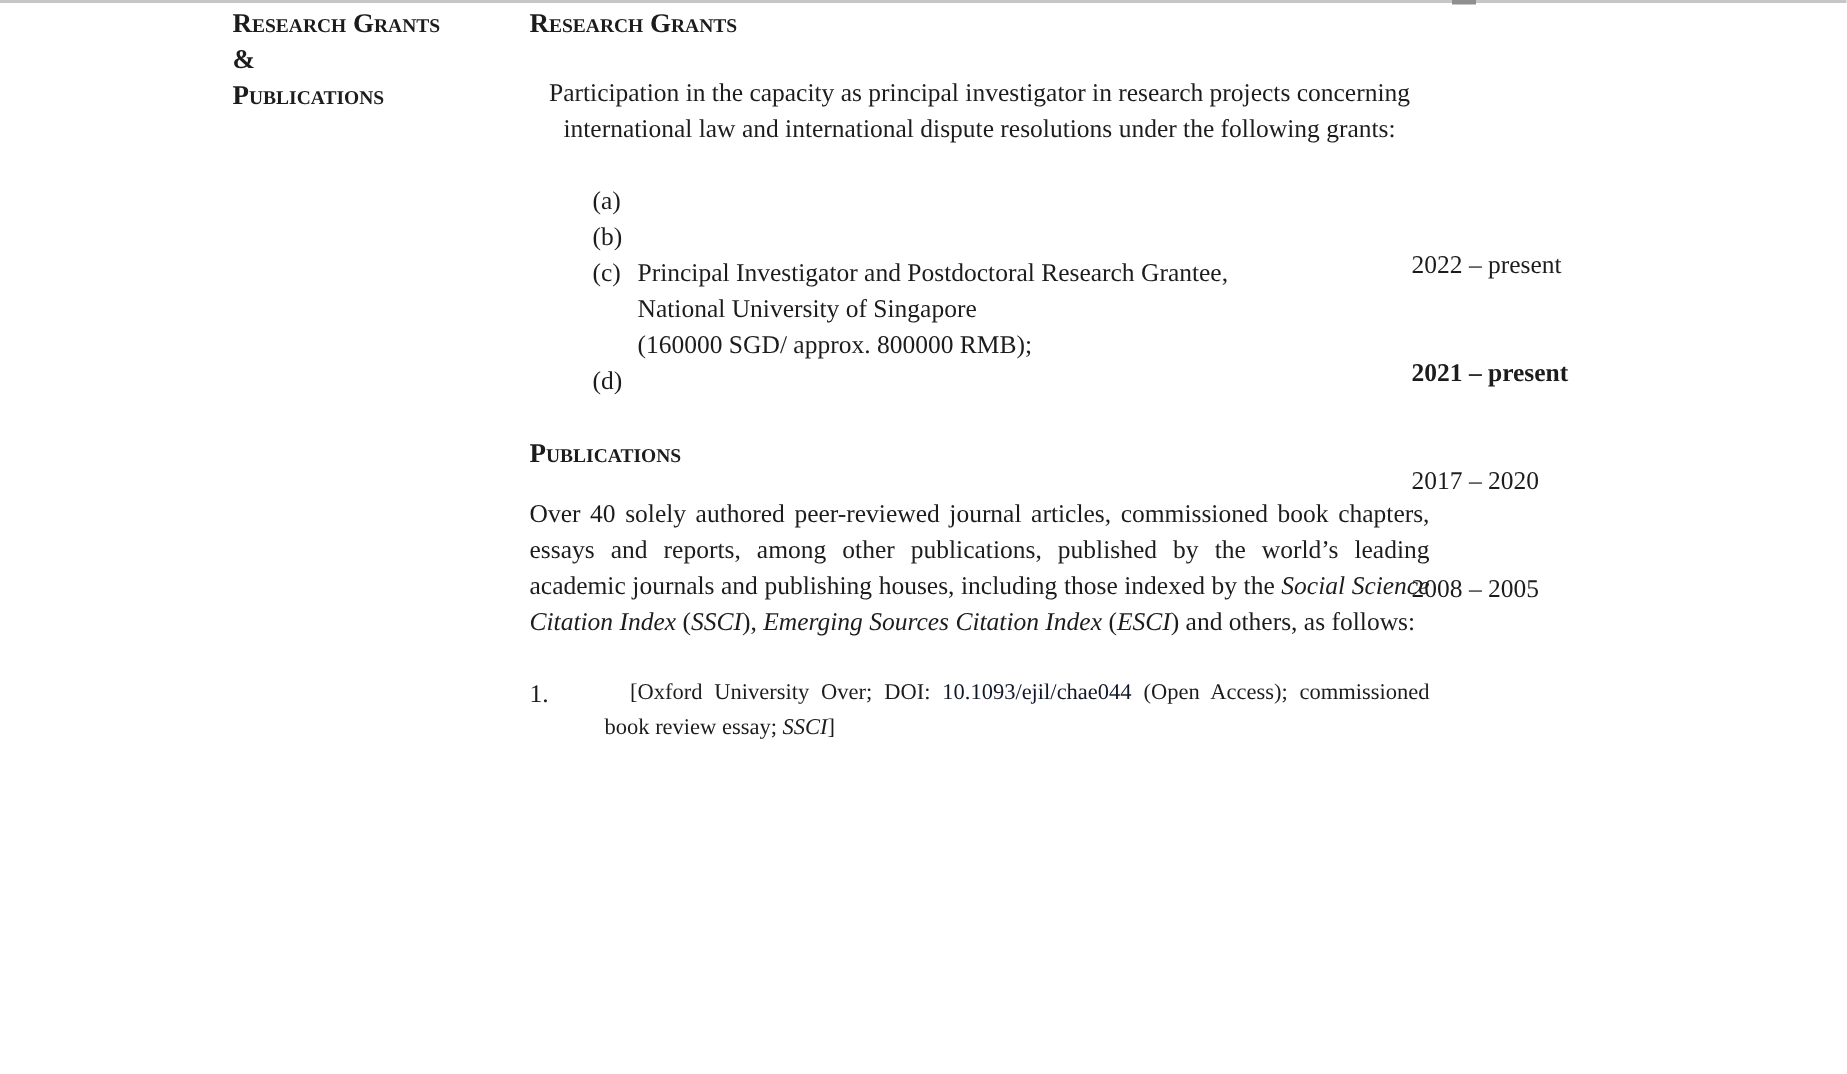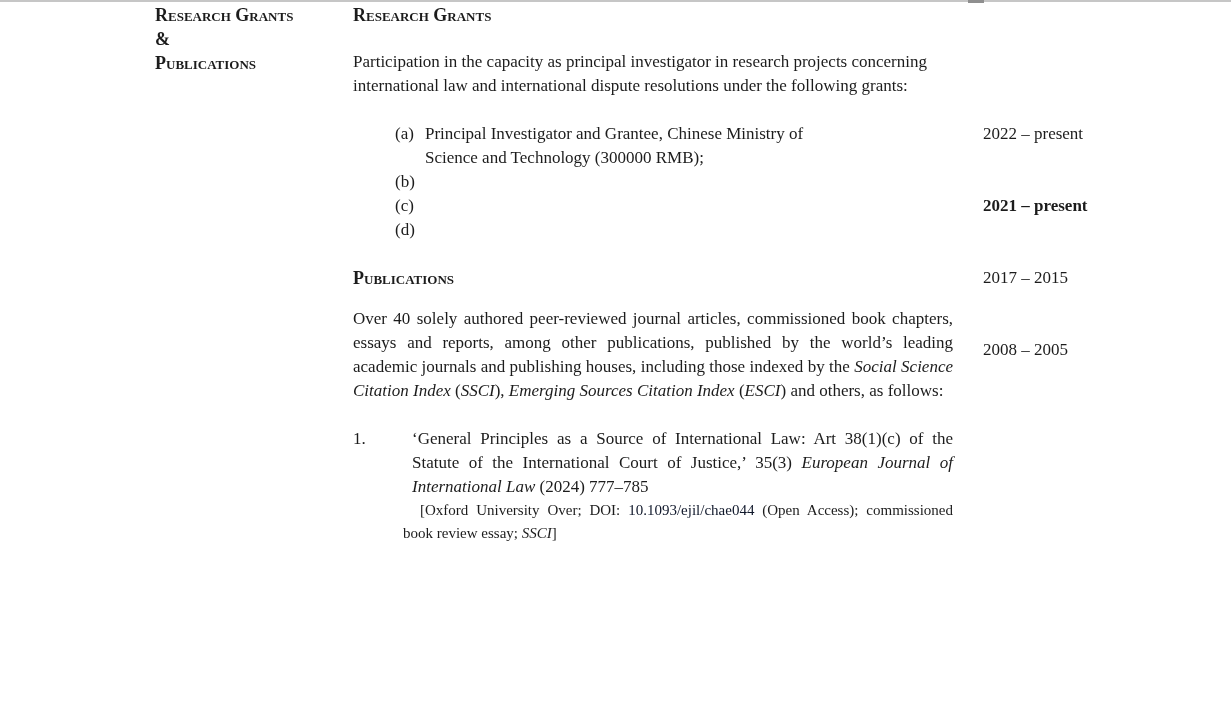--- a/index.html
+++ b/index.html
@@ -45,44 +45,45 @@
     width: 600px;
   }
   .doc-heading {
     font-weight: bold;
     font-variant: small-caps;
     font-size: 18px;
     line-height: 24px;
   }
   .intro-para {
     margin-top: 23px;
-    text-align: left;
+    text-align: center;
   }
   .grant-list {
     position: relative;
     margin-top: 24px;
   }
   .grant-row {
     display: flex;
     align-items: flex-start;
   }
   .grant-marker {
     margin-left: 42px;
     width: 30px;
     flex: 0 0 30px;
   }
   .grant-text {
     flex: 1;
     white-space: pre-line;
   }
   .grant-period {
     position: absolute;
-    left: 630px;
+    left: 588px;
     width: 108px;
     line-height: 24px;
+    margin-top: 43px;
   }
   .period-a { top: 0; }
   .period-b { top: 72px; font-weight: bold; }
   .period-c { top: 144px; }
   .period-d { top: 216px; }
   .pub-heading { margin-top: 24px; }
   .pub-intro {
     text-align: justify;
   }
   .italic { font-style: italic; }
@@ -125,45 +126,45 @@
 
   <main class="body-col">
 
     <h2 class="doc-heading" style="margin:0">Research Grants</h2>
 
     <p class="intro-para" style="margin-bottom:0">Participation in the capacity as principal investigator in research projects concerning international law and international dispute resolutions under the following grants:</p>
 
     <div class="grant-list">
       <div class="grant-row">
         <span class="grant-marker">(a)</span>
-        <span class="grant-text">Principal Investigator and Grantee, Chinese Ministry of
-Science and Technology (300000 RMB);</span>
       </div>
       <div class="grant-row">
         <span class="grant-marker">(b)</span>
       </div>
       <div class="grant-row">
         <span class="grant-marker">(c)</span>
+        <span class="grant-text">Principal Investigator and Postdoctoral Research Grantee,
+National University of Singapore
+(160000 SGD/ approx. 800000 RMB);</span>
       </div>
       <div class="grant-row">
         <span class="grant-marker">(d)</span>
       </div>
 
       <div class="grant-period period-a">2022 – present</div>
       <div class="grant-period period-b">2021 – present</div>
-      <div class="grant-period period-c">2017 – 2015</div>
+      <div class="grant-period period-c">2017 – 2020</div>
       <div class="grant-period period-d">2008 – 2005</div>
     </div>
 
     <h2 class="doc-heading pub-heading" style="margin-bottom:0">Publications</h2>
 
     <p class="pub-intro" style="margin-bottom:0"><span>Over 40 solely authored peer-reviewed journal articles, commissioned book chapters, essays and reports, among other publications, published by the world’s leading academic journals and publishing houses, including those indexed by the </span><span class="italic">Social Science Citation Index</span><span> (</span><span class="italic">SSCI</span><span>), </span><span class="italic">Emerging Sources Citation Index</span><span> (</span><span class="italic">ESCI</span><span>) and others, as follows:</span></p>
 
     <div class="pub-entry">
       <span class="entry-number">1.</span>
       <div class="entry-body">
-        <div class="entry-citation"><span>‘General Principles as a Source of International Law: Art 38(1)(c) of the Statute of the International Court of Justice,’ 35(3) </span><span class="italic">European Journal of International Law</span><span> (2024) 777–785</span></div>
         <div class="entry-note"><span>[Oxford University Over; DOI: </span><a class="doi-link">10.1093/ejil/chae044</a><span> (Open Access); commissioned book review essay; </span><span class="italic">SSCI</span><span>]</span></div>
       </div>
     </div>
 
   </main>
 </div>
 
 </body></html>

